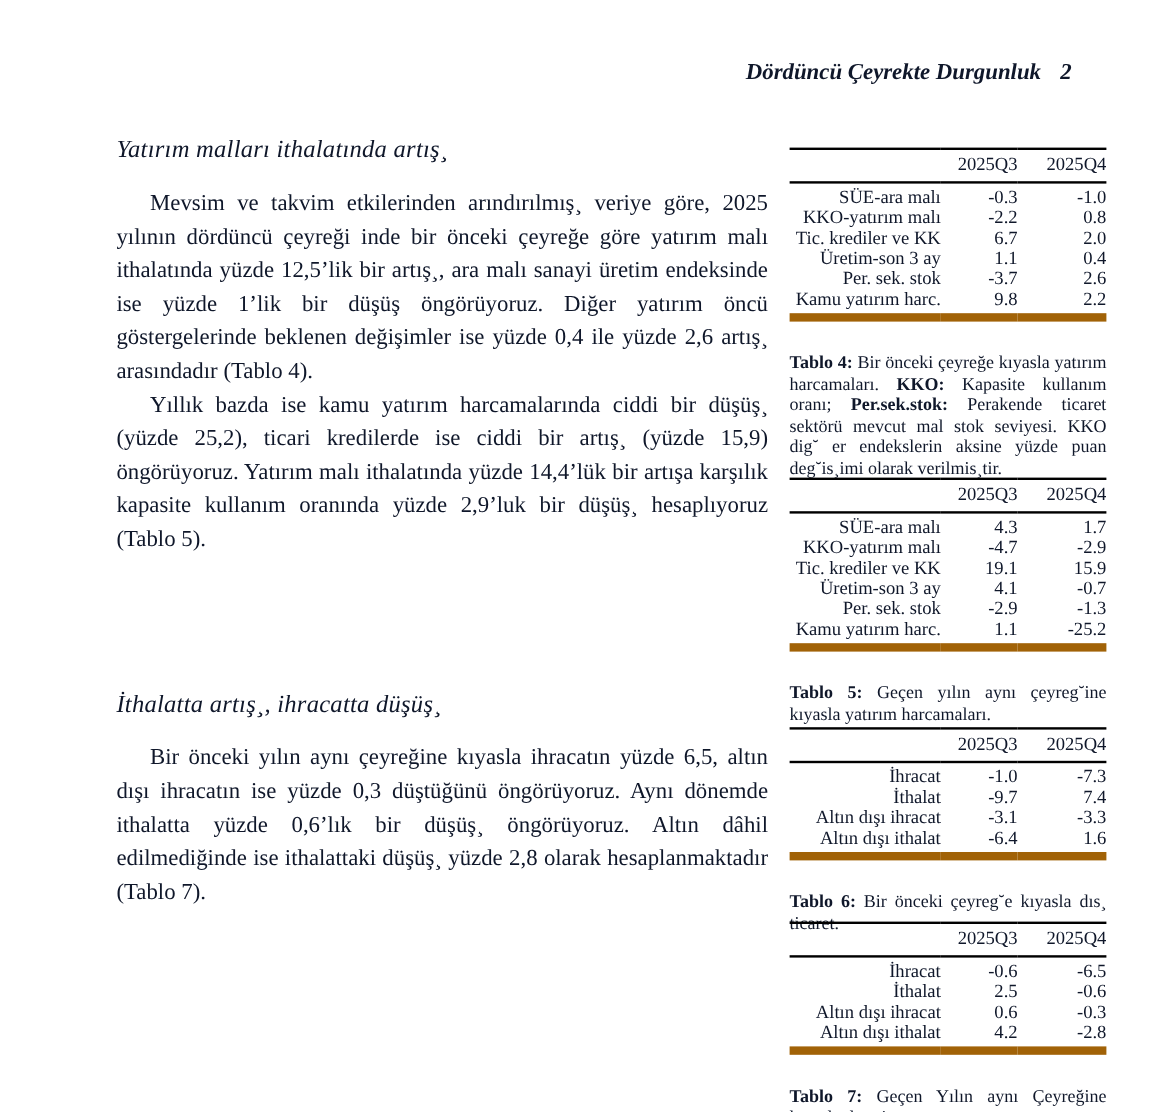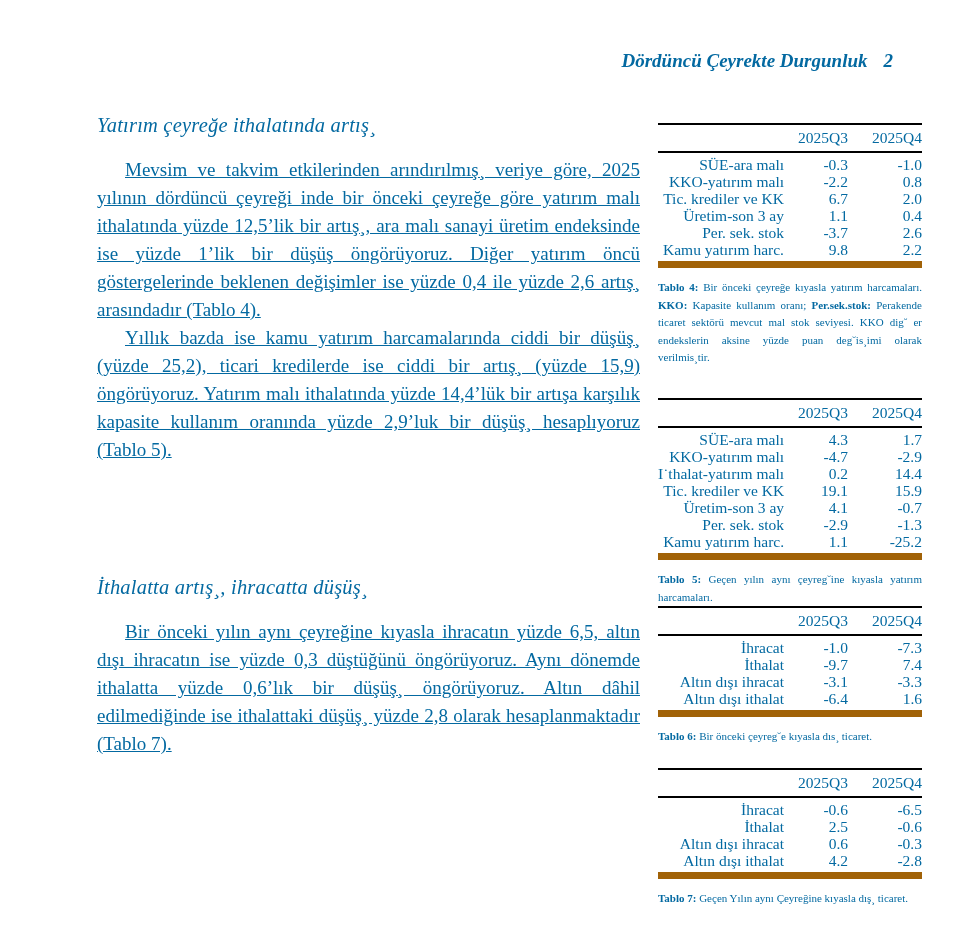--- a/index.html
+++ b/index.html
@@ -1,20 +1,20 @@
 <!DOCTYPE html>
 <html><head>
 <meta charset="utf-8">
 <style>
   html,body { margin:0; padding:0; background:#ffffff; }
   .page {
     position:relative;
     width:958px; height:927px;
     background:#ffffff;
-    color:#0369a1;
+    color:#0f172a;
     font-family:"Liberation Serif","DejaVu Serif",serif;
     overflow:hidden;
   }
 
   
   .pagehead {
     position:absolute; top:50px; right:65px;
     font-size:19px; font-weight:bold; font-style:italic;
     white-space:nowrap;
   }
@@ -26,21 +26,20 @@
   .sec2 { top:576px; }
   .textcol h2 {
     margin:0 0 19px 0;
     font-size:20.5px; font-weight:normal; font-style:italic;
     letter-spacing:0.2px;
   }
   .textcol p.body {
     margin:0; text-indent:28px;
     font-size:19px; line-height:28px;
     text-align:justify;
-    text-decoration:underline;
   }
 
   
   .tblock { position:absolute; left:658px; width:264px; }
   .t4 { top:123px; }
   .t5 { top:398px; }
   .t6 { top:606px; }
   .t7 { top:768px; }
 
   table.datatable {
@@ -59,36 +58,36 @@
   table.datatable td {
     text-align:right;
     font-size:15.5px; line-height:17px;
     padding:0;
     white-space:nowrap;
   }
   table.datatable .colq3 { width:64px; }
   table.datatable .colq4 { width:74px; }
 
   p.caption {
-    margin:11px 0 0 0;
-    font-size:11px; line-height:17.5px;
+    margin:27px 0 0 0;
+    font-size:15px; line-height:17.5px;
     text-align:justify;
   }
 </style>
 </head>
 <body>
 
 <div class="page">
 
   <div class="pagehead">
     <span>Dördüncü Çeyrekte Durgunluk</span><span class="pnum">2</span>
   </div>
 
   <section class="textcol sec1">
-    <h2>Yatırım çeyreğe ithalatında artış¸</h2>
+    <h2>Yatırım malları ithalatında artış¸</h2>
     <p class="body">Mevsim ve takvim etkilerinden arındırılmış¸ veriye göre, 2025 yılının dördüncü çeyreği inde bir önceki çeyreğe göre yatırım malı ithalatında yüzde 12,5’lik bir artış¸, ara malı sanayi üretim endeksinde ise yüzde 1’lik bir düşüş öngörüyoruz. Diğer yatırım öncü göstergelerinde beklenen değişimler ise yüzde 0,4 ile yüzde 2,6 artış¸ arasındadır (Tablo 4).</p>
     <p class="body">Yıllık bazda ise kamu yatırım harcamalarında ciddi bir düşüş¸ (yüzde 25,2), ticari kredilerde ise ciddi bir artış¸ (yüzde 15,9) öngörüyoruz. Yatırım malı ithalatında yüzde 14,4’lük bir artışa karşılık kapasite kullanım oranında yüzde 2,9’luk bir düşüş¸ hesaplıyoruz (Tablo 5).</p>
   </section>
 
   <section class="textcol sec2">
     <h2>İthalatta artış¸, ihracatta düşüş¸</h2>
     <p class="body">Bir önceki yılın aynı çeyreğine kıyasla ihracatın yüzde 6,5, altın dışı ihracatın ise yüzde 0,3 düştüğünü öngörüyoruz. Aynı dönemde ithalatta yüzde 0,6’lık bir düşüş¸ öngörüyoruz. Altın dâhil edilmediğinde ise ithalattaki düşüş¸ yüzde 2,8 olarak hesaplanmaktadır (Tablo 7).</p>
   </section>
 
   <div class="tblock t4">
@@ -150,25 +149,20 @@
             <td>SÜE-ara malı</td>
             <td>4.3</td>
             <td>1.7</td>
           </tr>
         <tr>
             <td>KKO-yatırım malı</td>
             <td>-4.7</td>
             <td>-2.9</td>
           </tr>
         <tr>
-            <td>I˙thalat-yatırım malı</td>
-            <td>0.2</td>
-            <td>14.4</td>
-          </tr>
-        <tr>
             <td>Tic. krediler ve KK</td>
             <td>19.1</td>
             <td>15.9</td>
           </tr>
         <tr>
             <td>Üretim-son 3 ay</td>
             <td>4.1</td>
             <td>-0.7</td>
           </tr>
         <tr>

